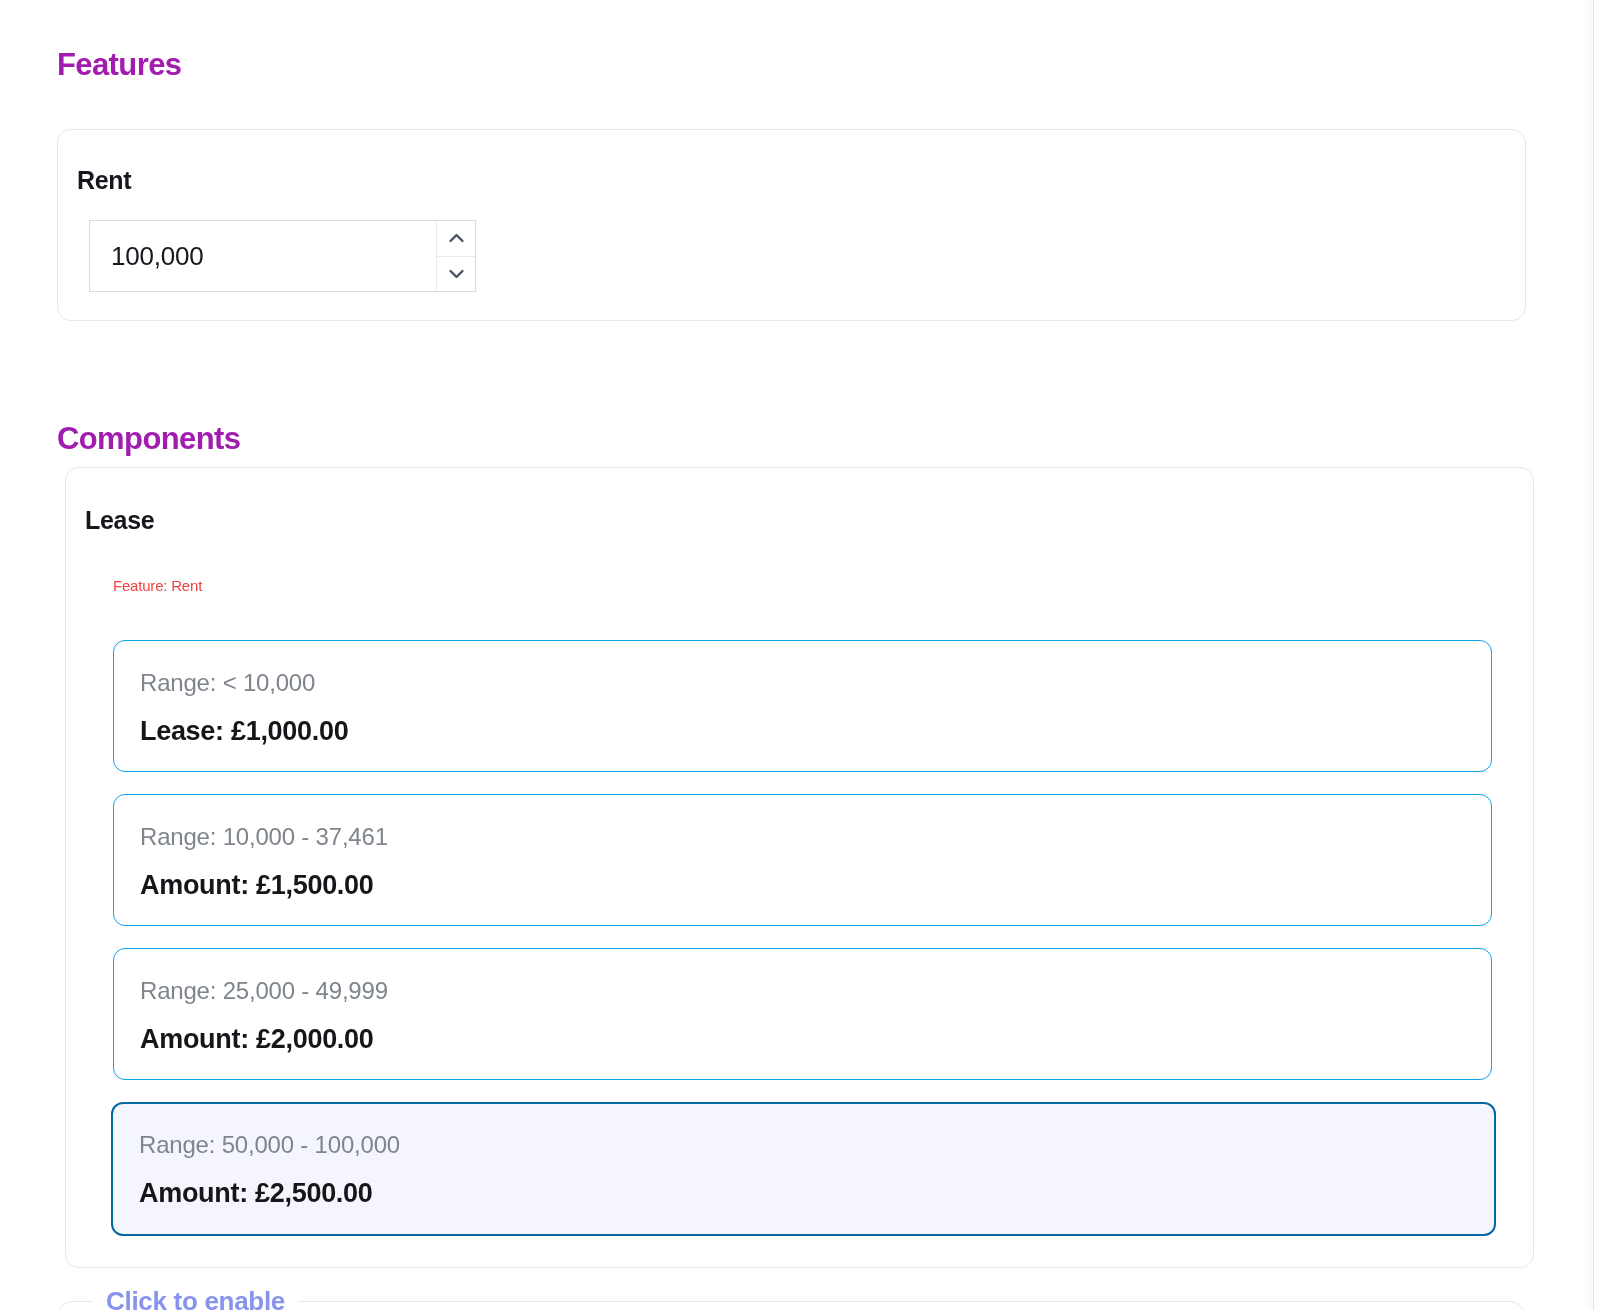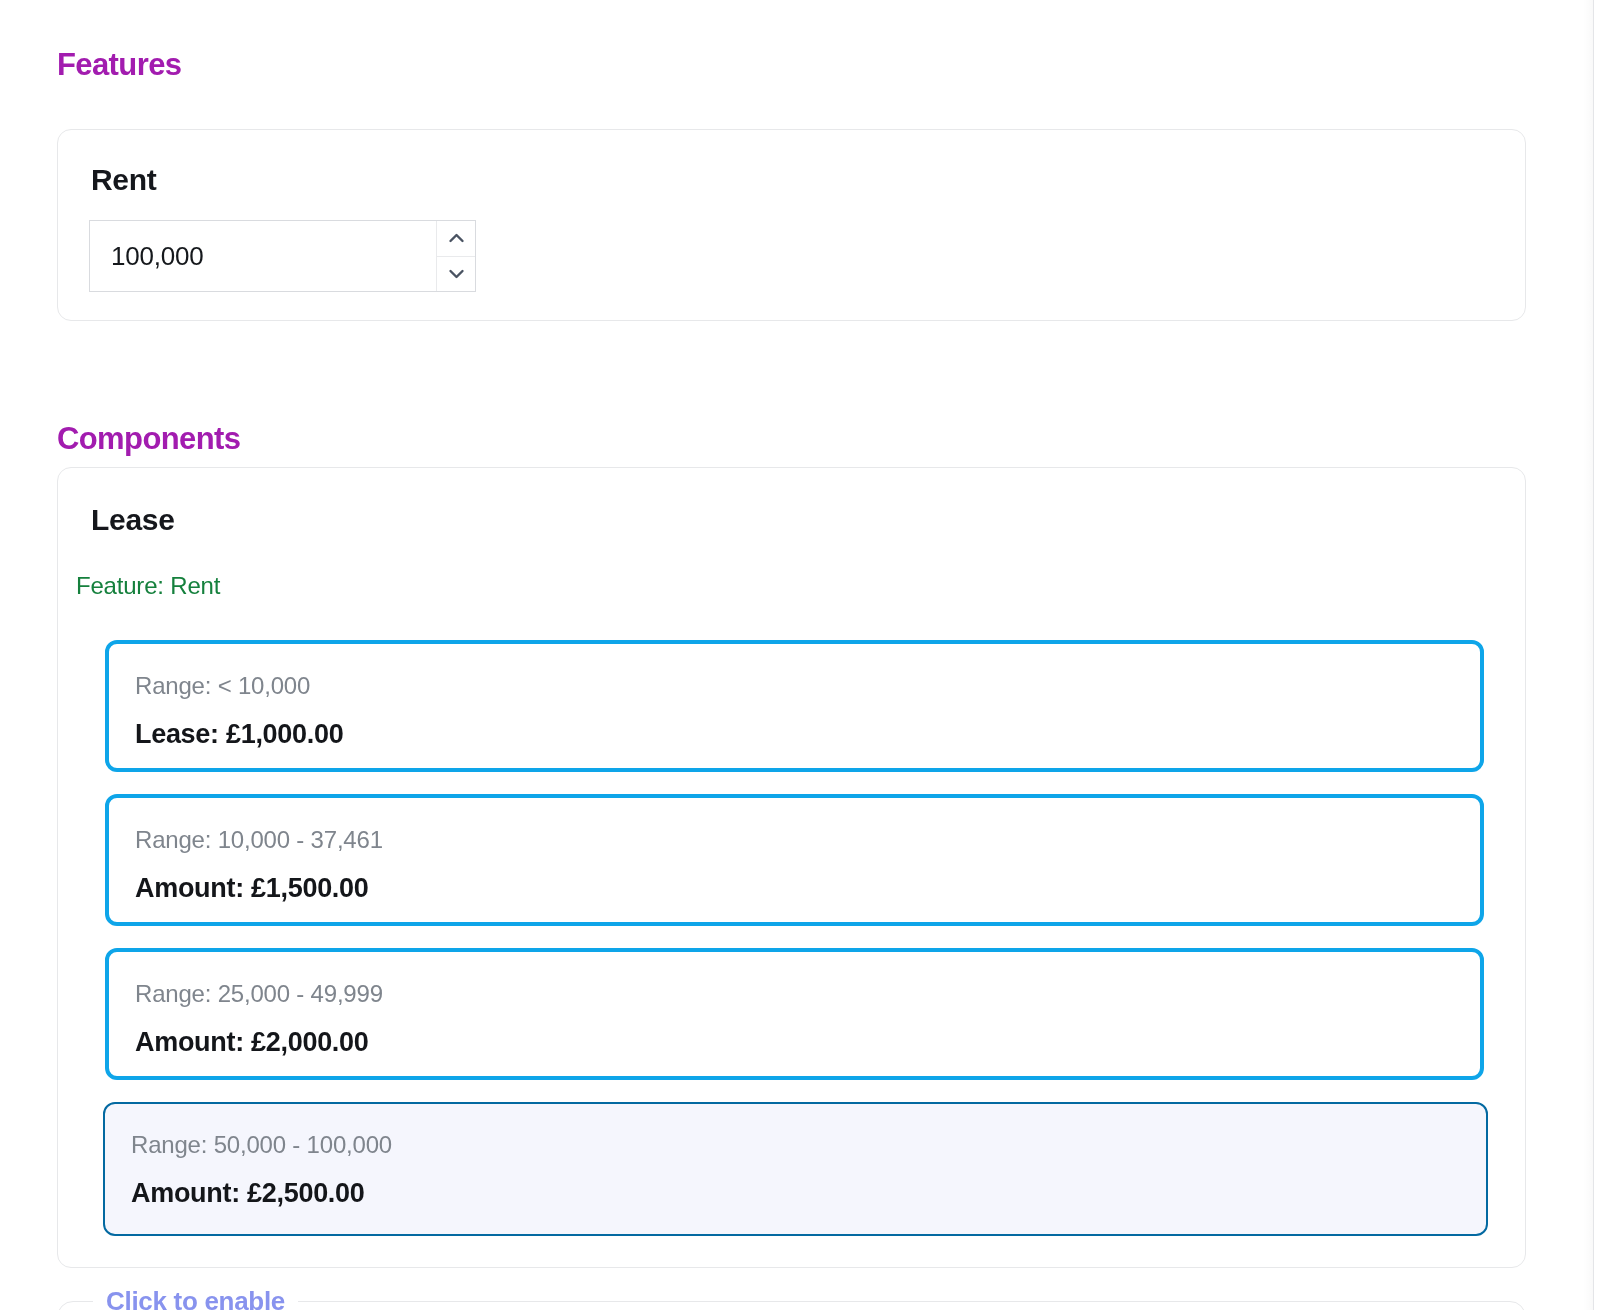--- a/index.html
+++ b/index.html
@@ -10,27 +10,27 @@
     position:absolute;left:57px;
     font-size:31px;font-weight:700;letter-spacing:-0.6px;color:#a21caf;
     line-height:36px;
   }
   .card{
     position:absolute;left:57px;width:1469px;
     background:#ffffff;border:1px solid #e7e8ea;border-radius:14px;
     box-sizing:border-box;
   }
   .card-label{
-    position:absolute;left:33px;
-    font-size:30px;font-weight:700;letter-spacing:-0.3px;color:#15171c;
+    position:absolute;left:19px;
+    font-size:25px;font-weight:700;letter-spacing:-0.3px;color:#15171c;
     line-height:30px;
   }
   .muted-line{
-    position:absolute;left:18px;
-    font-size:24px;color:#15803d;line-height:28px;letter-spacing:-0.2px;
+    position:absolute;left:47px;
+    font-size:15px;color:#ef4444;line-height:28px;letter-spacing:-0.2px;
   }
 
   
   .num-input-wrap{
     position:absolute;left:31px;top:90px;width:387px;height:72px;
     border:1px solid #d9dbdf;border-radius:0;background:#ffffff;
     box-sizing:border-box;display:flex;overflow:hidden;
   }
   .num-input{
     flex:1;border:none;outline:none;padding:0 0 0 21px;min-width:0;
@@ -43,21 +43,21 @@
   .spin-btn{
     flex:1;display:flex;align-items:center;justify-content:center;
     background:#ffffff;border:none;padding:0;cursor:pointer;
   }
   .spin-btn.up{border-bottom:1px solid #e9eaec;}
   .spin-btn svg{display:block;}
 
   
   .range-card{
     position:absolute;left:47px;width:1379px;height:132px;
-    border:4px solid #0ea5e9;border-radius:12px;background:#ffffff;
+    border:1px solid #0ea5e9;border-radius:12px;background:#ffffff;
     box-sizing:border-box;
   }
   .range-card.selected{
     border:2px solid #0369a1;background:#f5f6fd;
     left:45px;width:1385px;height:134px;
   }
   .range-line{
     position:absolute;left:26px;top:27px;
     font-size:24px;color:#7f858d;line-height:30px;letter-spacing:-0.2px;
     white-space:nowrap;
@@ -117,21 +117,21 @@
               <polyline points="3.5,3 9.5,9 15.5,3" fill="none" stroke="#4a5362" stroke-width="2.4" stroke-linecap="round" stroke-linejoin="round"></polyline>
             </svg>
           </span>
         </button>
       </div>
     </div>
   </div>
 
   <h2 class="section-title" style="top:395px;">Components</h2>
 
-  <div class="card" style="top:467px;height:801px;">
+  <div class="card" style="top:467px;height:801px;margin-left:8px;">
     <div class="card-label" style="top:37px;">Lease</div>
     <div class="muted-line" style="top:104px;">Feature: Rent</div>
 
     <div class="range-card" style="top:172px;">
       <div class="range-line">Range: &lt; 10,000</div>
       <div class="amount-line">Lease: £1,000.00</div>
     </div>
 
     <div class="range-card" style="top:326px;">
       <div class="range-line">Range: 10,000 - 37,461</div>

